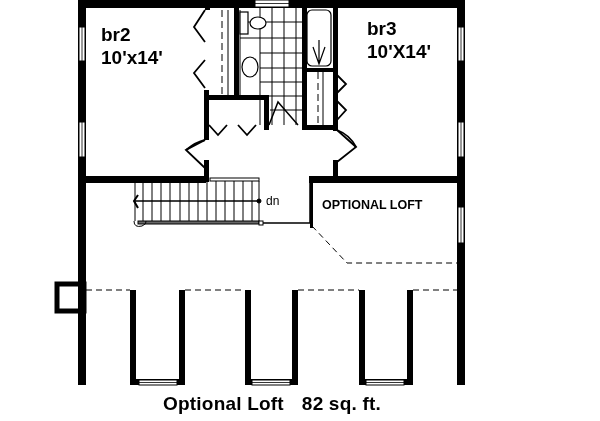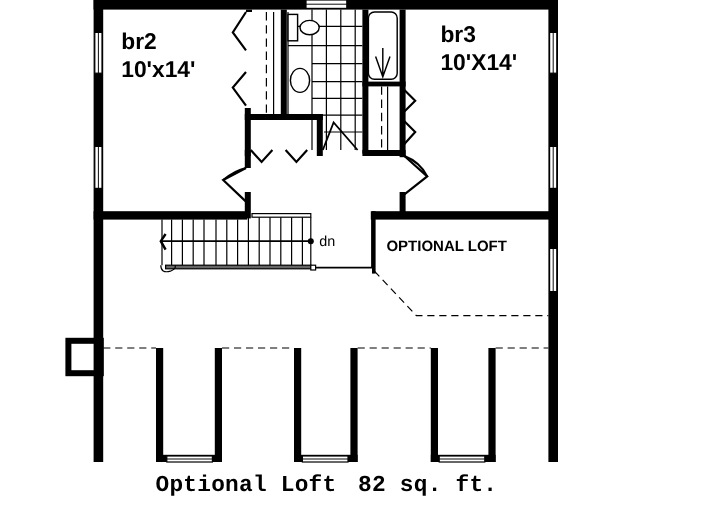--- a/index.html
+++ b/index.html
@@ -3,21 +3,21 @@
   <meta charset="utf-8">
   <style>
     html, body { margin: 0; padding: 0; background: #ffffff; }
     body { width: 600px; height: 421px; position: relative; overflow: hidden; }
     #plan { position: absolute; left: 0; top: 0; width: 600px; height: 421px; }
     .room-label { font-family: "Liberation Sans", sans-serif; font-weight: bold; fill: #000; }
     .lbl-lg { font-size: 19px; }
     .lbl-sm { font-size: 12.5px; }
     .dn { font-family: "Liberation Sans", sans-serif; font-size: 12px; fill: #000; }
     .caption { position: absolute; left: 0; width: 544px; top: 393px; text-align: center;
-      font-family: Liberation Mono, monospace; font-weight: bold; font-size: 19px; color: #000; letter-spacing: 0.2px; }
+      font-family: Liberation Sans, sans-serif; font-weight: bold; font-size: 19px; color: #000; letter-spacing: 0.2px; }
     .caption span { display: inline-block; }
     .caption .gap { width: 18px; }
   </style>
 </head>
 <body>
 
 <svg id="plan" viewBox="0 0 600 421" xmlns="http://www.w3.org/2000/svg">
   <g fill="#000">
 
     <rect x="78" y="0" width="387" height="8"></rect>

